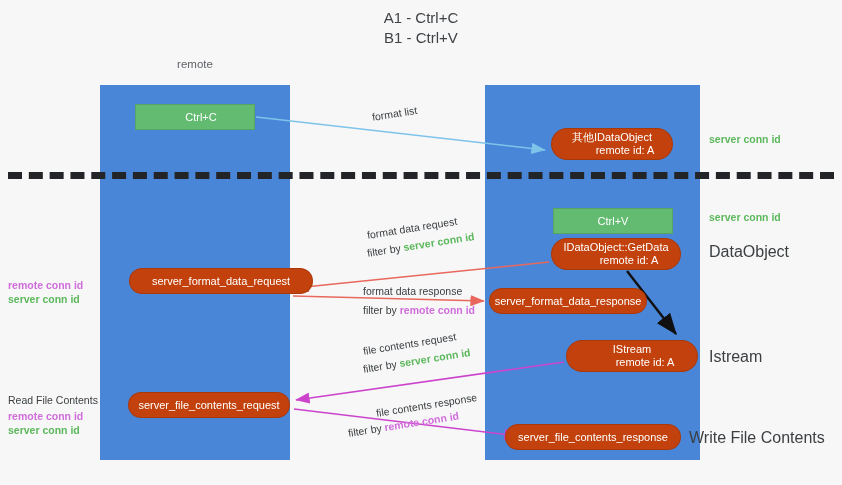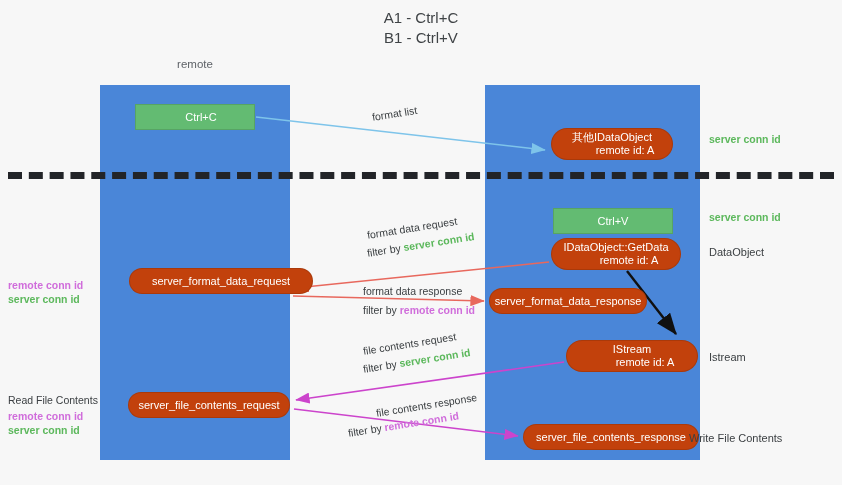--- a/index.html
+++ b/index.html
@@ -51,40 +51,40 @@
   .orange{background:#c2410c;border-radius:16px;}
 
   #box-ctrlc{left:135px;top:104px;width:120px;height:26px;padding-left:12px;}
   #box-idataobject{left:551px;top:128px;width:122px;height:32px;}
   #box-ctrlv{left:553px;top:182px;width:120px;height:26px;margin-top:26px;}
   #box-getdata{left:551px;top:238px;width:130px;height:32px;}
   #box-istream{left:566px;top:340px;width:132px;height:32px;}
   #box-fmt-req{left:129px;top:268px;width:184px;height:26px;}
   #box-fmt-resp{left:489px;top:288px;width:158px;height:26px;}
   #box-file-req{left:128px;top:392px;width:162px;height:26px;}
-  #box-file-resp{left:523px;top:424px;width:176px;height:26px;}
+  #box-file-resp{left:505px;top:424px;width:176px;height:26px;}
 
   
   #arrows{position:absolute;left:0;top:0;width:842px;height:485px;pointer-events:none;}
 
   
   .alabel{
     position:absolute;font-size:10.5px;line-height:15px;color:#3c4043;white-space:nowrap;
   }
   .alabel .row{display:block;}
   .fil-green{color:#5cb85c;font-weight:bold;}
   .fil-pink{color:#d06ddb;font-weight:bold;}
   .rot-up{transform:rotate(-9deg);transform-origin:left top;}
 
   
   .side{position:absolute;font-size:10.5px;line-height:14px;white-space:nowrap;}
   .side .g{color:#5cb85c;font-weight:bold;display:block;}
   .side .p{color:#d06ddb;font-weight:bold;display:block;}
   .side .n{color:#3c4043;display:block;}
-  .side-right{font-size:11px;color:#3c4043;}
+  .side-right{font-size:16px;color:#3c4043;}
 </style>
 </head>
 <body>
 
 <div id="stage">
 
   <div class="title">
     <span>A1 - Ctrl+C</span><br>
     <span>B1 - Ctrl+V</span>
   </div>

